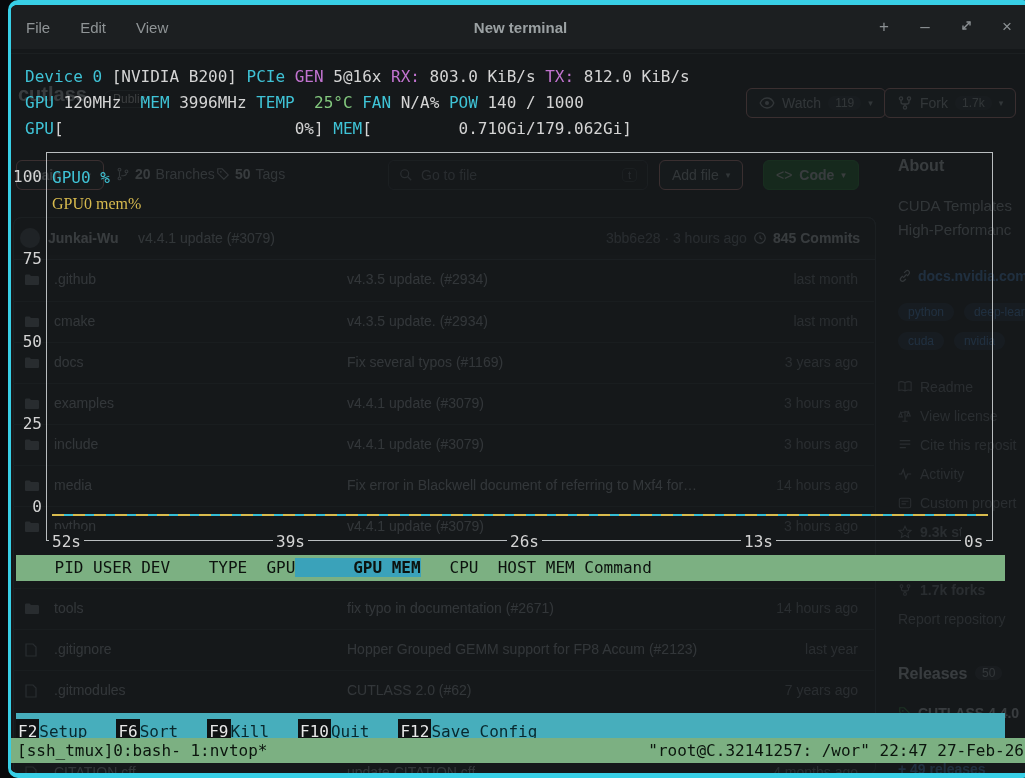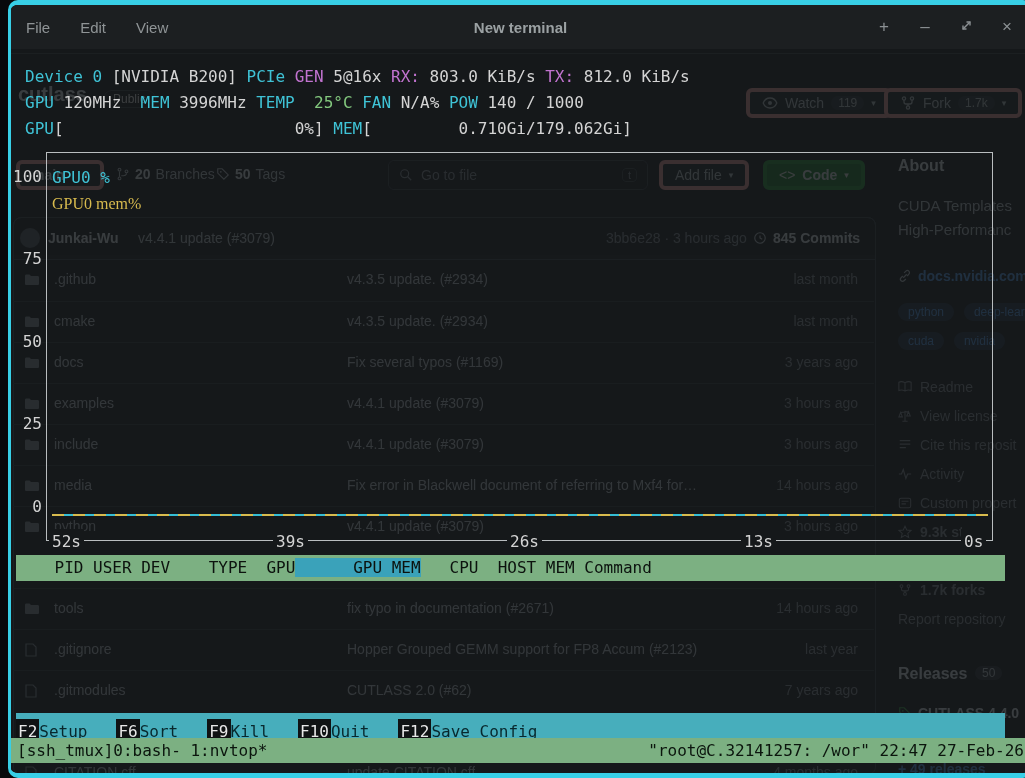--- a/index.html
+++ b/index.html
@@ -11,21 +11,21 @@
   .menus span{cursor:default;}
   .win-title{position:absolute;left:0;right:0;top:0;height:44px;display:flex;align-items:center;justify-content:center;font-size:15px;font-weight:bold;color:#9ba1a3;}
   .controls{position:absolute;right:16px;top:0;height:44px;display:flex;align-items:center;gap:27px;color:#8b9093;font-size:17px;}
   .ctl{width:14px;text-align:center;}
   
   .content{position:absolute;left:0;top:44px;right:0;bottom:0;background:#15181a;}
   
   .gh{position:absolute;inset:0;opacity:0.16;color:#c9d1d9;font-size:14px;white-space:nowrap;}
   .gh .bold{font-weight:bold;color:#f0f6fc;}
   .gh .abs{position:absolute;}
-  .gh .btn{position:absolute;height:30px;border:4px solid #fca5a5;background:#21262d;border-radius:6px;display:flex;align-items:center;gap:7px;padding:0 12px;font-size:14px;}
+  .gh .btn{position:absolute;height:30px;border:1px solid #fca5a5;background:#21262d;border-radius:6px;display:flex;align-items:center;gap:7px;padding:0 12px;font-size:14px;}
   .gh .pillcount{background:#30363d;border-radius:999px;padding:0 7px;font-size:12px;}
   .gh .caret{font-size:9px;}
   .gh .divider{position:absolute;left:0;right:0;height:1px;background:#3d444d;}
   .gh .repo-title{font-size:20px;}
   .gh .vis-pill{border:1px solid #3d444d;border-radius:999px;padding:1px 9px;font-size:12px;color:#ffffff;}
   .gh .searchbox{position:absolute;height:30px;border:1px solid #3d444d;border-radius:6px;display:flex;align-items:center;gap:8px;padding:0 10px;color:#9198a1;}
   .gh .kbd{border:1px solid #3d444d;border-radius:4px;padding:0 5px;font-size:11px;margin-left:auto;}
   .gh .code-btn{background:#238636;border-color:#2ea043;color:#fff;}
   .gh .commitbar{position:absolute;left:2px;top:168px;width:863px;height:43px;background:rgba(255,255,255,0.04);border:1px solid #3d444d;border-radius:8px 8px 0 0;}
   .gh .tablebox{position:absolute;left:2px;top:168px;width:863px;height:558px;border:1px solid #3d444d;border-radius:8px;}
@@ -46,21 +46,21 @@
   
   .nv{position:absolute;inset:0;font-family:"DejaVu Sans Mono","Liberation Mono",monospace;font-size:16px;line-height:26px;color:#d4d4d4;}
   .nv .line{position:absolute;left:14px;white-space:pre;}
   .cy{color:#3fc3d6;} .mg{color:#c173cf;} .gr{color:#83c87e;} .yl{color:#d8bb4e;font-family:Liberation Serif, serif;} .fg{color:#d4d4d4;}
   .chartbox{position:absolute;left:35px;top:103px;width:947px;height:389px;border:1px solid #b9bdbf;background:transparent;}
   .ytick{position:absolute;left:1px;width:30px;text-align:right;white-space:pre;}
   .legend{position:absolute;left:41px;white-space:pre;}
   .zero-line{position:absolute;left:41px;top:465px;width:936px;height:2px;background:repeating-linear-gradient(90deg,#d8bb4e 0 12px,#35bdd4 12px 21px);}
   .xtick{position:absolute;top:480px;background:#15181a;padding:0 3px;white-space:pre;z-index:3;}
   .procbar{position:absolute;left:5px;top:506px;width:989px;height:26px;background:#7cb082;color:#0c120e;white-space:pre;z-index:2;}
-  .procbar .sort{background:#3aa2ba;}
+  .procbar .sort{background:#3aa2ba;font-weight:bold;}
   .fbar{position:absolute;left:5px;top:664px;width:989px;height:38px;background:#47aebc;display:flex;align-items:center;white-space:pre;z-index:2;}
   .fbar .fkey{background:#101314;color:#e8e8e8;padding:0 2px;}
   .fbar .flabel{color:#08282d;margin-right:29px;}
   .tmuxbar{position:absolute;left:0;top:689px;width:1019px;height:25px;background:#7cb082;color:#0b150d;display:flex;align-items:center;justify-content:space-between;padding:0 6px;white-space:pre;z-index:2;}
 </style>
 </head>
 <body>
 
 <div class="win">
 

